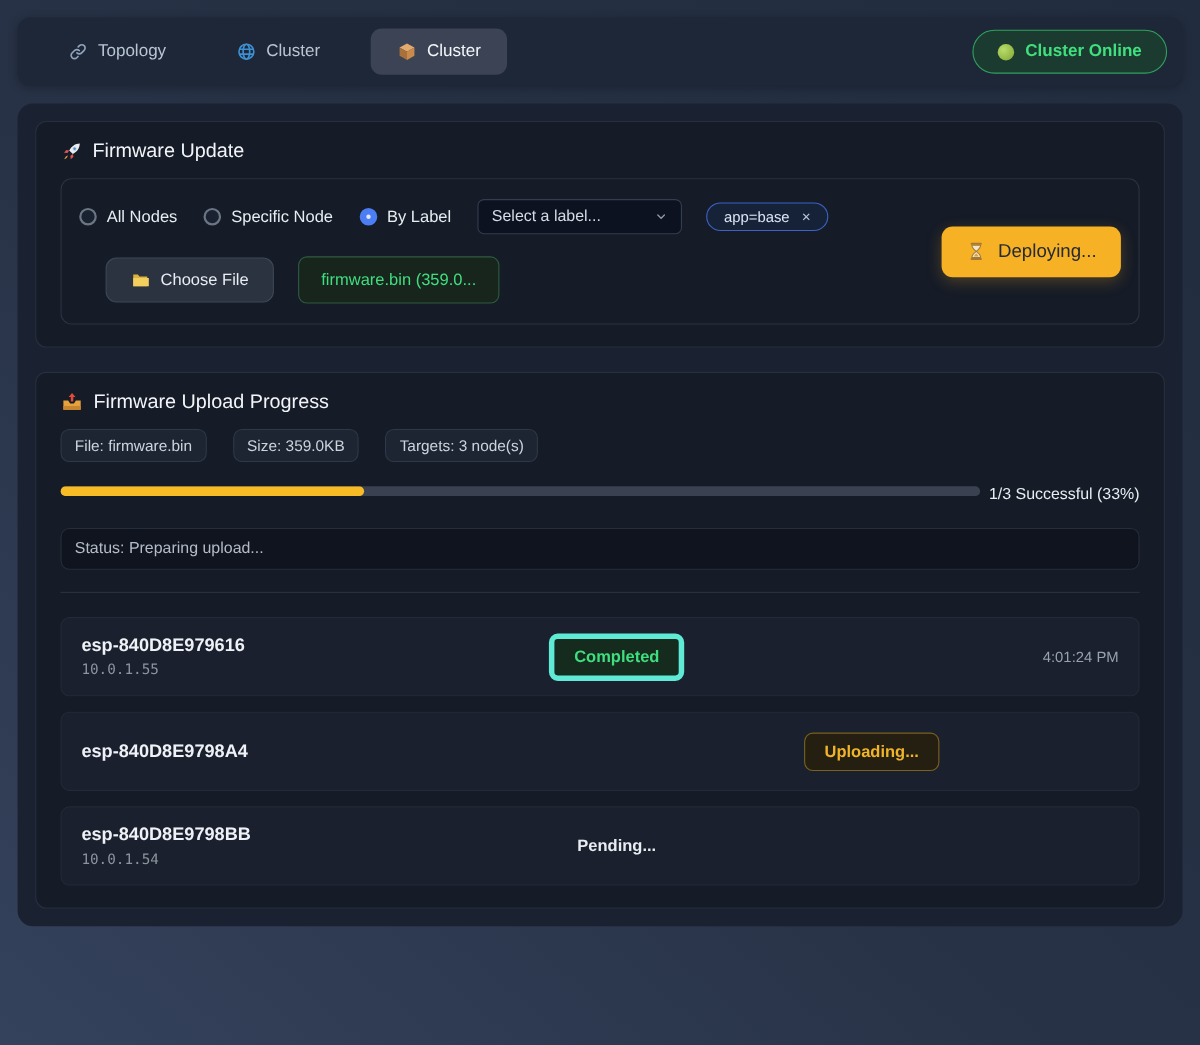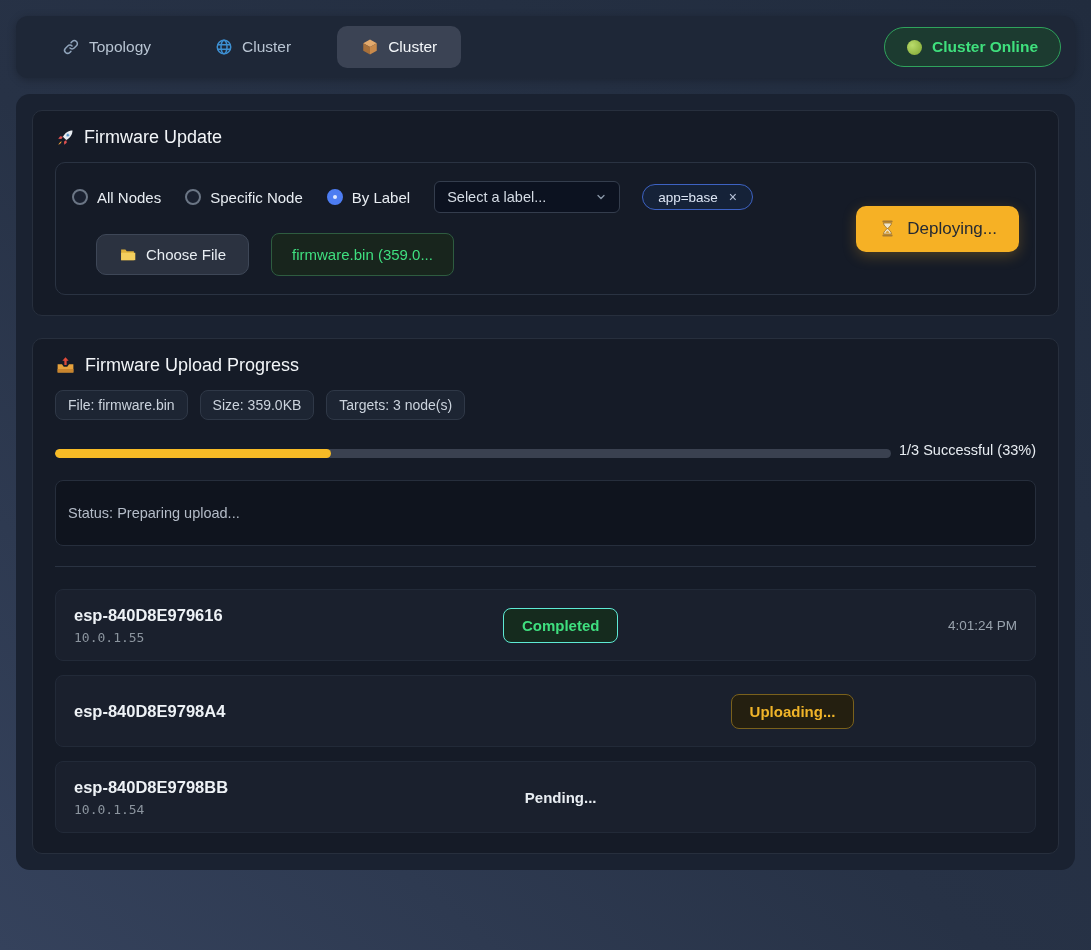--- a/index.html
+++ b/index.html
@@ -67,41 +67,41 @@
   .btn { display:flex; align-items:center; gap:10px; border-radius:10px;
     cursor:pointer; font-size:15px; }
   .btn-choose { padding:11px 22px; background:#2b3240; border:1px solid #3e4757;
     color:#e8edf2; margin-right:22px; }
   .btn-file { padding:12px 20px; background:#18251d; border:1px solid #2e5c40;
     border-radius:8px; color:#3fdf7f; }
   .btn-deploy { padding:13px 22px; background:#f6b125; border:none; color:#252a33;
     font-size:17px; margin-left:24px; box-shadow:0 4px 14px rgba(246,177,37,.25); }
 
   
-  .meta-row { display:flex; gap:12px; margin-bottom:22px; }
+  .meta-row { display:flex; gap:24px; margin-bottom:22px; }
   .meta-pill { padding:6px 12px; background:#1d2533; border:1px solid #2f3847;
     border-radius:8px; font-size:14px; color:#cbd3dd; }
-  .progress-row { display:flex; align-items:flex-end; gap:8px; margin-bottom:22px; }
+  .progress-row { display:flex; align-items:flex-start; gap:8px; margin-bottom:22px; }
   .progress-track { flex:1; height:9px; border-radius:5px; background:#3a4150; overflow:hidden; }
   .progress-fill { height:100%; border-radius:5px; background:#f7bb26; }
   .progress-label { font-size:14.5px; color:#e8edf2; white-space:nowrap; }
   .status-box { background:#0f141e; border:1px solid #262e3c; border-radius:8px;
-    padding:24px 12px; font-size:14.5px; color:#b4bcc8; margin-bottom:20px; }
+    padding:10px 12px; font-size:14.5px; color:#b4bcc8; margin-bottom:20px; }
   .nodes { border-top:1px solid #2a3342; padding-top:22px; }
   .node-row { background:#1a202d; border:1px solid #222a38; border-radius:8px;
     min-height:72px; padding:12px 18px; display:flex; align-items:center; }
   .node-row + .node-row { margin-top:14px; }
   .node-left { flex:1.1; }
   .node-name { font-size:16.5px; font-weight:700; color:#eef2f6; }
   .node-ip { font-family:"DejaVu Sans Mono",monospace; font-size:13px;
     color:#8b949e; margin-top:5px; }
   .node-mid { flex:1; display:flex; justify-content:center; }
   .node-right { flex:1; text-align:right; font-size:13.5px; color:#98a2ad; }
   .badge { padding:8px 18px; border-radius:8px; font-size:15px; font-weight:700; }
-  .badge-success { background:#152b1e; border:1px solid #5eead4; color:#3fdf7f; }
+  .badge-success { background:#152b1e; border:5px solid #5eead4; color:#3fdf7f; }
   .badge-warning { background:#241f10; border:1px solid #7a611c; color:#f0b429; }
   .badge-pending { background:transparent; border:none; color:#e8edf2; }
 </style>
 </head>
 <body>
 
 <nav class="topbar">
   <div class="nav-item">
     <span>
       <svg width="18" height="18" viewBox="0 0 24 24" fill="none" stroke="#90a4bb" stroke-width="2" stroke-linecap="round">

